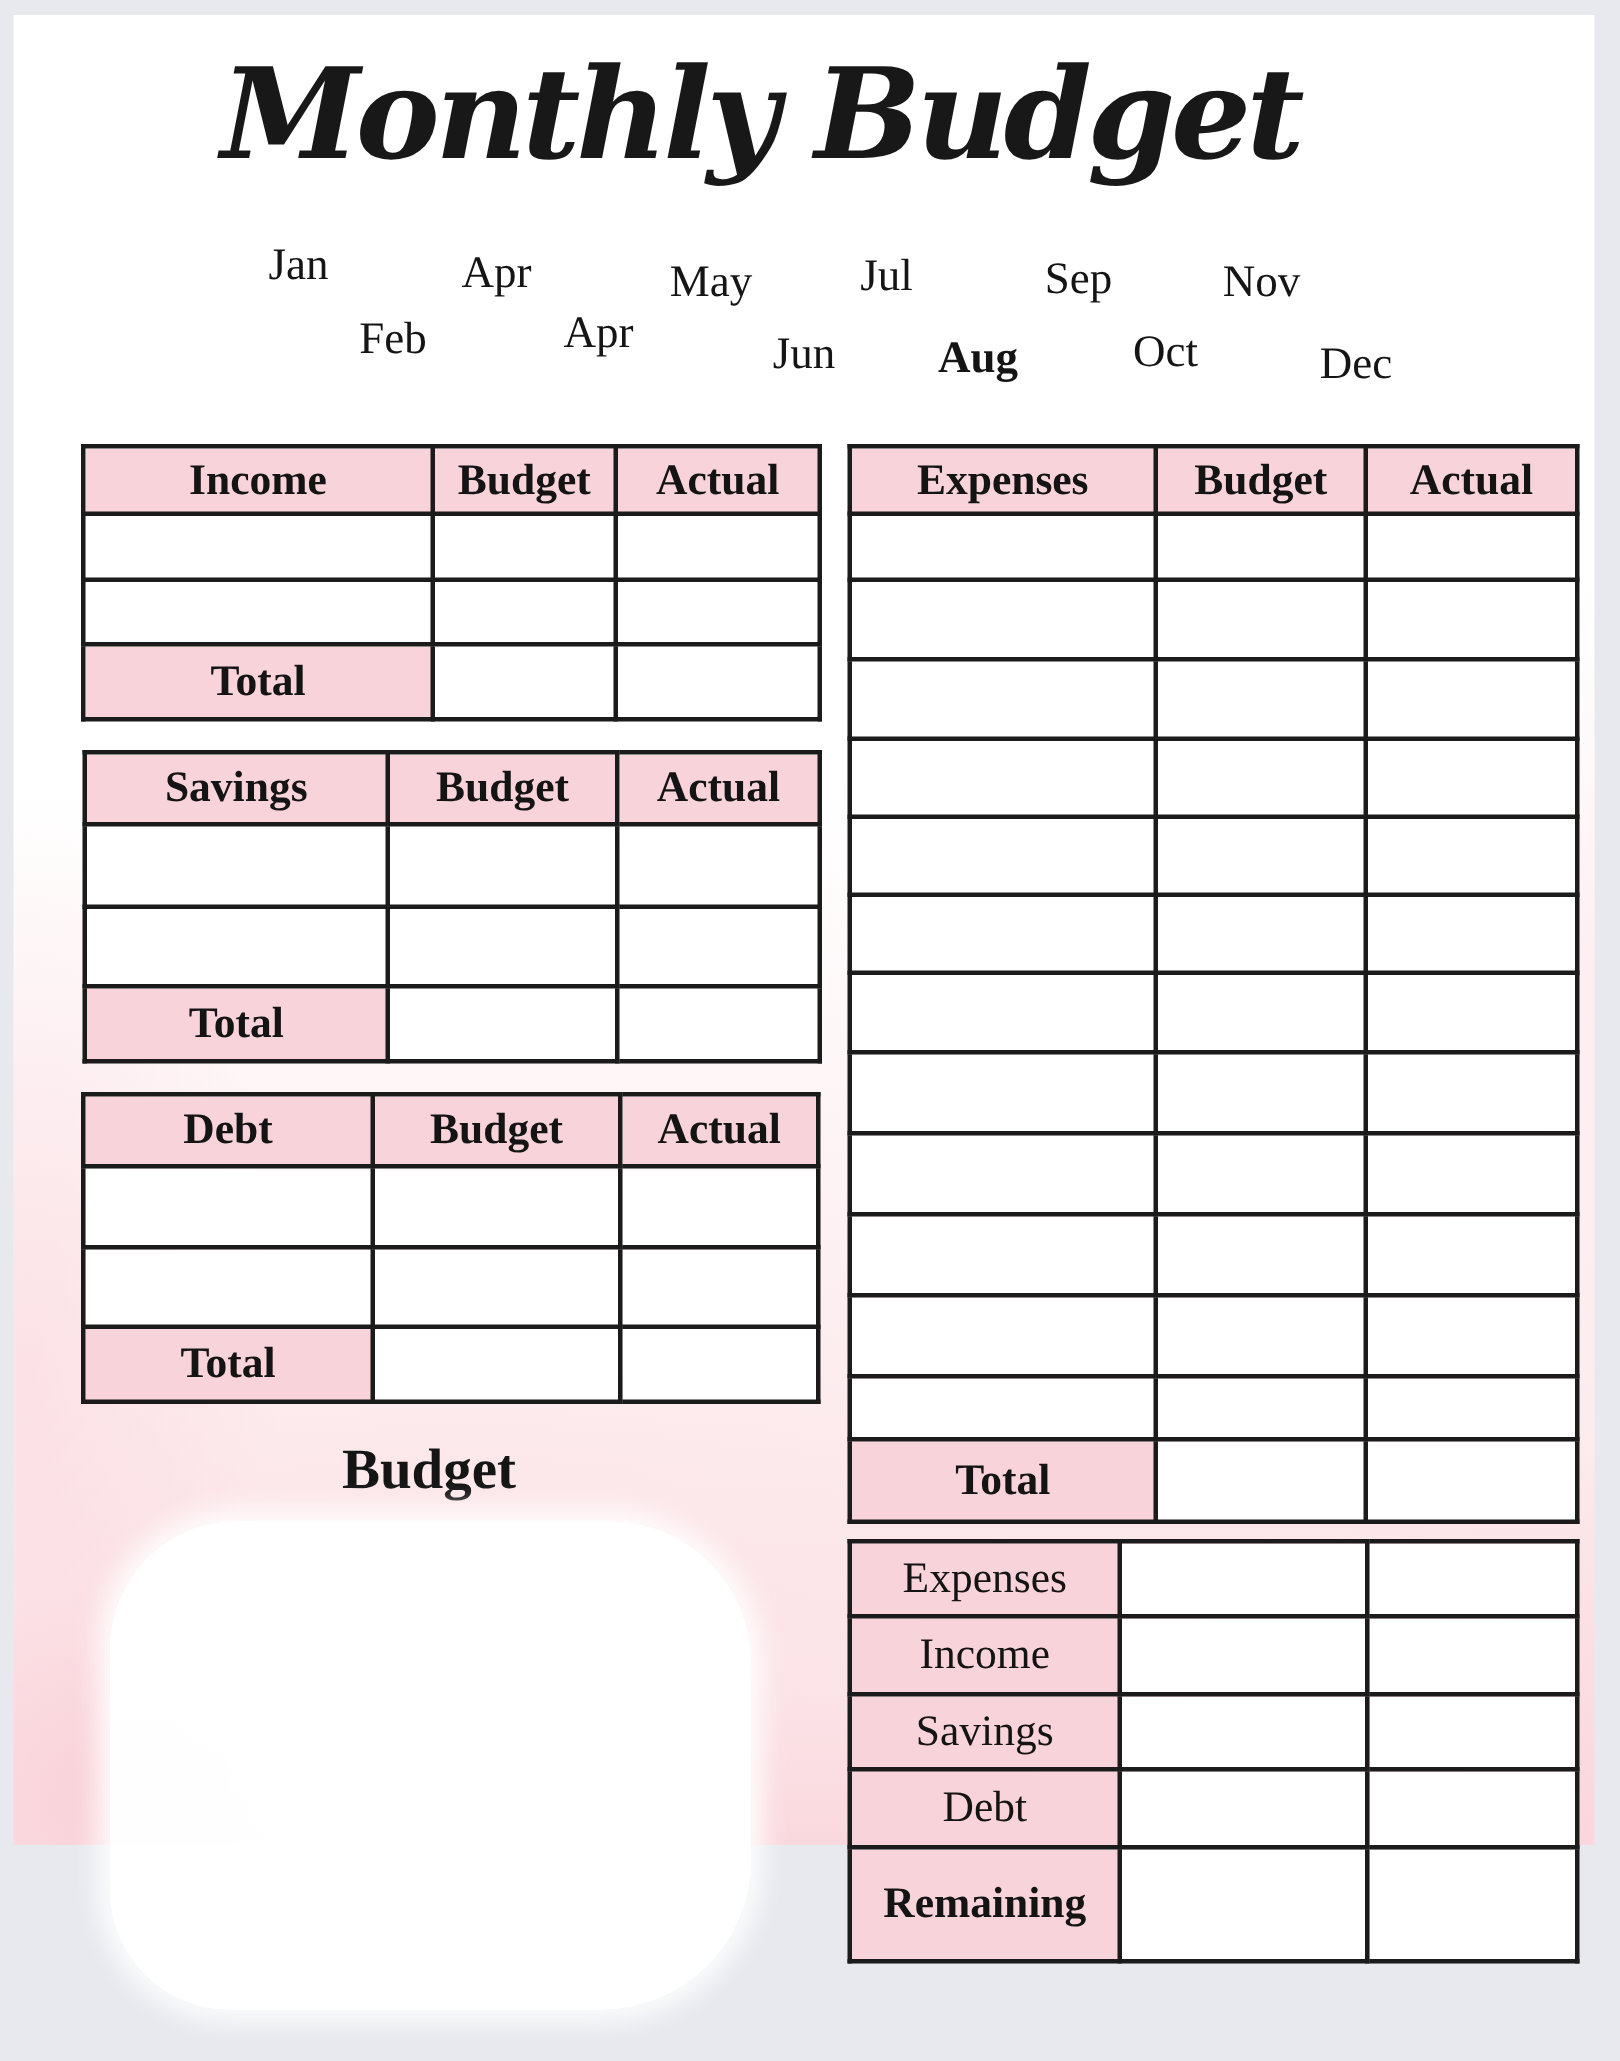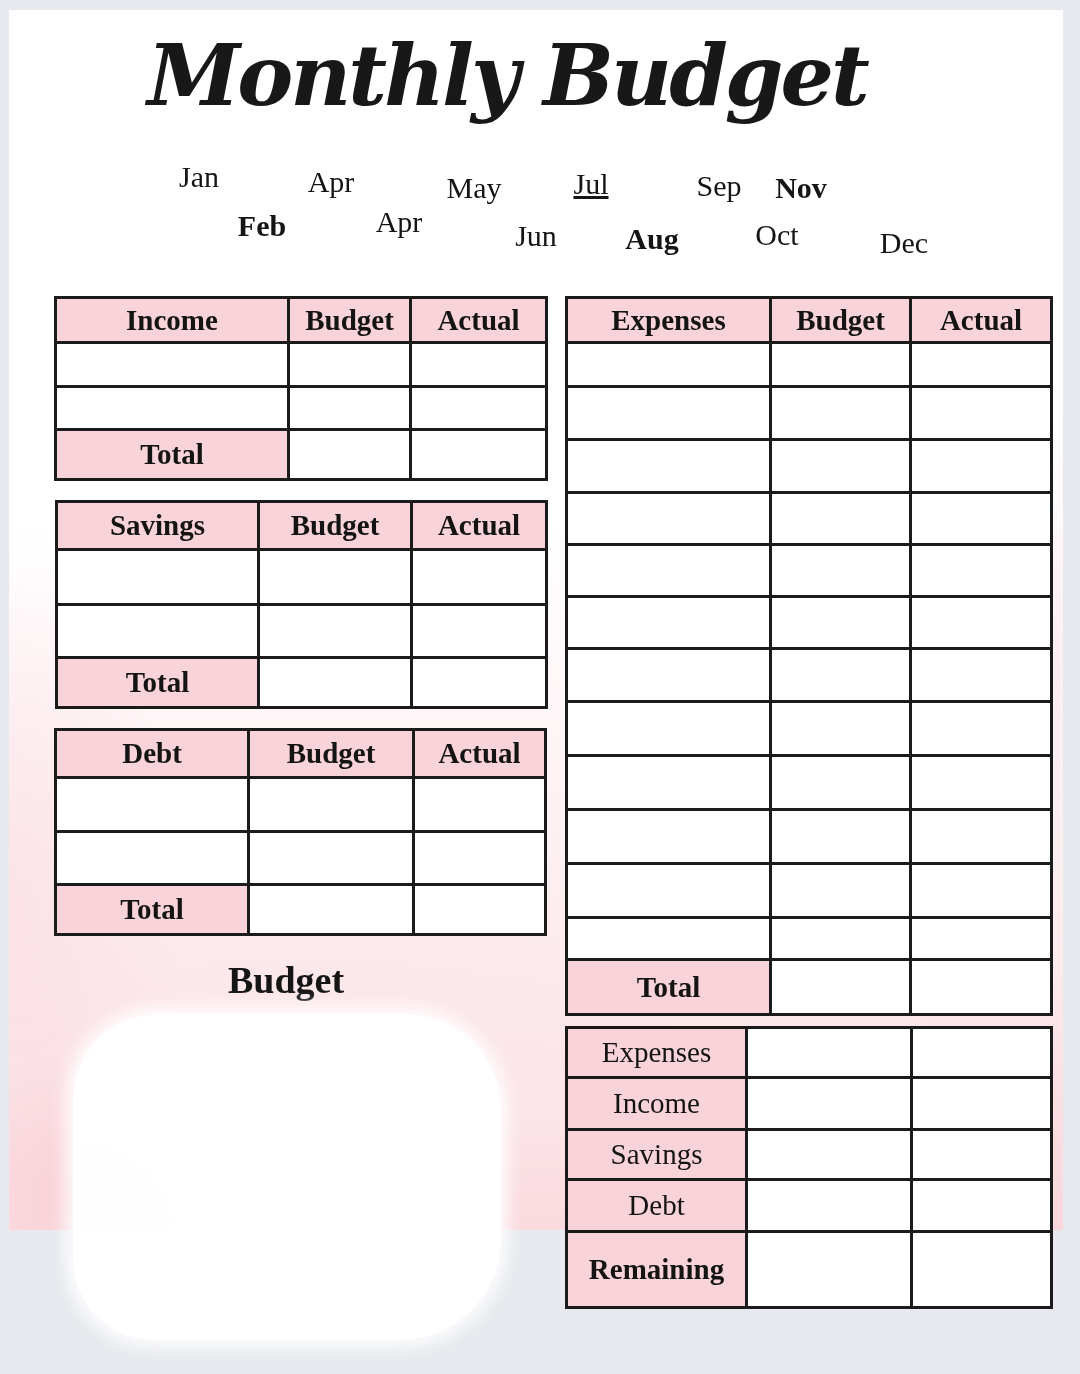--- a/index.html
+++ b/index.html
@@ -57,25 +57,25 @@
 </head>
 <body>
 
 <div class="page">
 
   <div class="abs title">Monthly Budget</div>
 
   <div class="abs month" style="left:190px;top:152px;">Jan</div>
   <div class="abs month" style="left:322px;top:157px;">Apr</div>
   <div class="abs month" style="left:465px;top:163px;">May</div>
-  <div class="abs month" style="left:582px;top:159px;text-decoration:underline;">Jul</div>
+  <div class="abs month" style="left:582px;top:159px;">Jul</div>
   <div class="abs month" style="left:710px;top:161px;">Sep</div>
-  <div class="abs month" style="left:792px;top:163px;font-weight:bold;">Nov</div>
-
-  <div class="abs month" style="left:253px;top:201px;font-weight:bold;">Feb</div>
+  <div class="abs month" style="left:832px;top:163px;">Nov</div>
+
+  <div class="abs month" style="left:253px;top:201px;">Feb</div>
   <div class="abs month" style="left:390px;top:197px;">Apr</div>
   <div class="abs month" style="left:527px;top:211px;">Jun</div>
   <div class="abs month" style="left:643px;top:214px;font-weight:bold;">Aug</div>
   <div class="abs month" style="left:768px;top:210px;">Oct</div>
   <div class="abs month" style="left:895px;top:218px;text-align:right;">Dec</div>
 
   <table class="abs" style="left:45px;top:286px;width:491px;">
     <colgroup>
         <col style="width:233px">
         <col style="width:122px">

